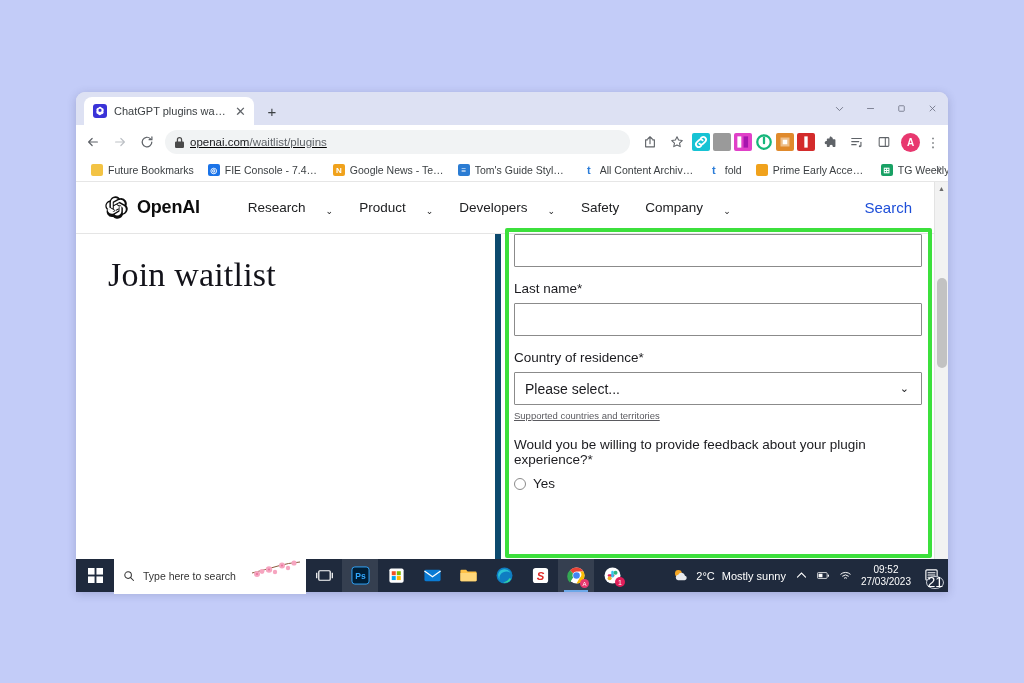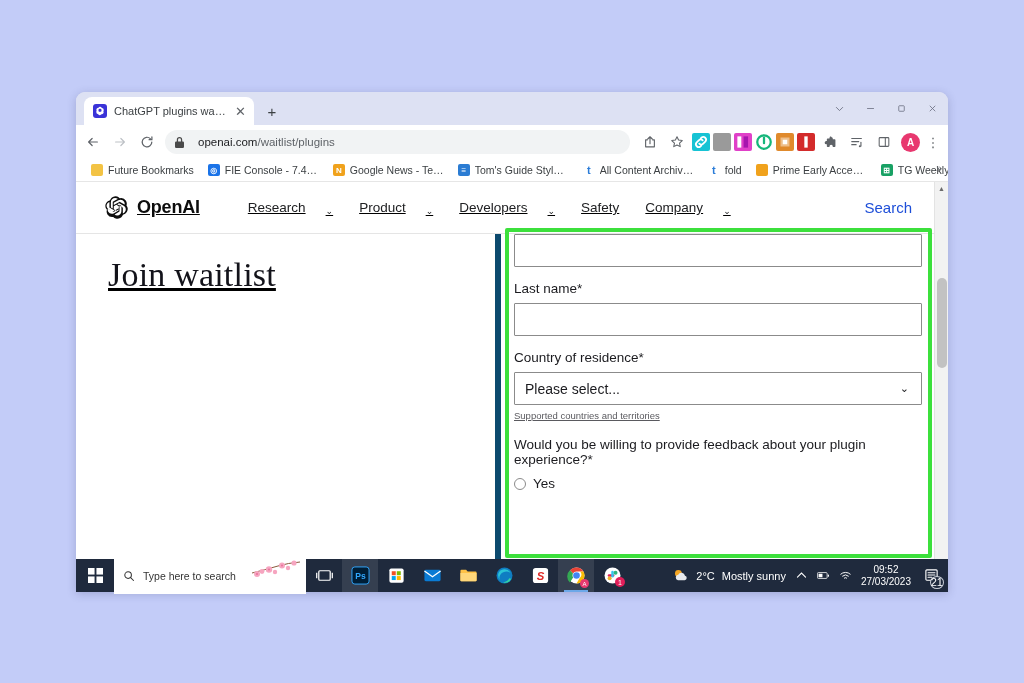--- a/index.html
+++ b/index.html
@@ -95,23 +95,24 @@
   }
   .nav-btn svg { width: 14px; height: 14px; }
   .nav-btn.disabled { color: #bdc1c6; }
   #omnibox {
     flex: 1 1 auto;
     height: 24px;
     background: #f1f3f4;
     border-radius: 12px;
     display: flex; align-items: center;
     padding: 0 10px;
-    gap: 14px;
+    gap: 6px;
     margin: 0 6px 0 4px;
     min-width: 0;
+    text-decoration: underline;
   }
   #omnibox .lock { width: 9px; height: 11px; flex: 0 0 auto; }
   #url-text {
     font-size: 11.5px;
     color: #202124;
     white-space: nowrap;
     overflow: hidden; text-overflow: ellipsis;
   }
   #url-text .dim { color: #5f6368; }
   .ext-icon {
@@ -165,21 +166,20 @@
     position: absolute; right: 6px; top: 3px;
     font-size: 11px; color: #5f6368;
   }
 
   
   #page-viewport {
     position: relative;
     height: 410px;
     background: #ffffff;
     overflow: hidden;
-    text-decoration: underline;
   }
 
   
   #site-header {
     height: 52px;
     display: flex; align-items: center;
     padding: 0 36px 0 28px;
     border-bottom: 1px solid #e5e5e5;
     background: #fff;
     position: relative;
@@ -385,21 +385,21 @@
     display: flex; align-items: center; justify-content: center;
     width: 22px; height: 22px;
   }
   #notif svg { width: 15px; height: 15px; }
   #notif-count {
     position: absolute; right: -2px; bottom: -2px;
     min-width: 13px; height: 13px;
     background: #1f2a3d;
     border: 1px solid #c8cdd6;
     border-radius: 50%;
-    color: #fff; font-size: 11px;
+    color: #fff; font-size: 14px;
     display: flex; align-items: center; justify-content: center;
   }
 </style>
 </head>
 <body>
 
 <div id="browser-window">
 
   <div id="tab-strip">
     <div class="tab">

